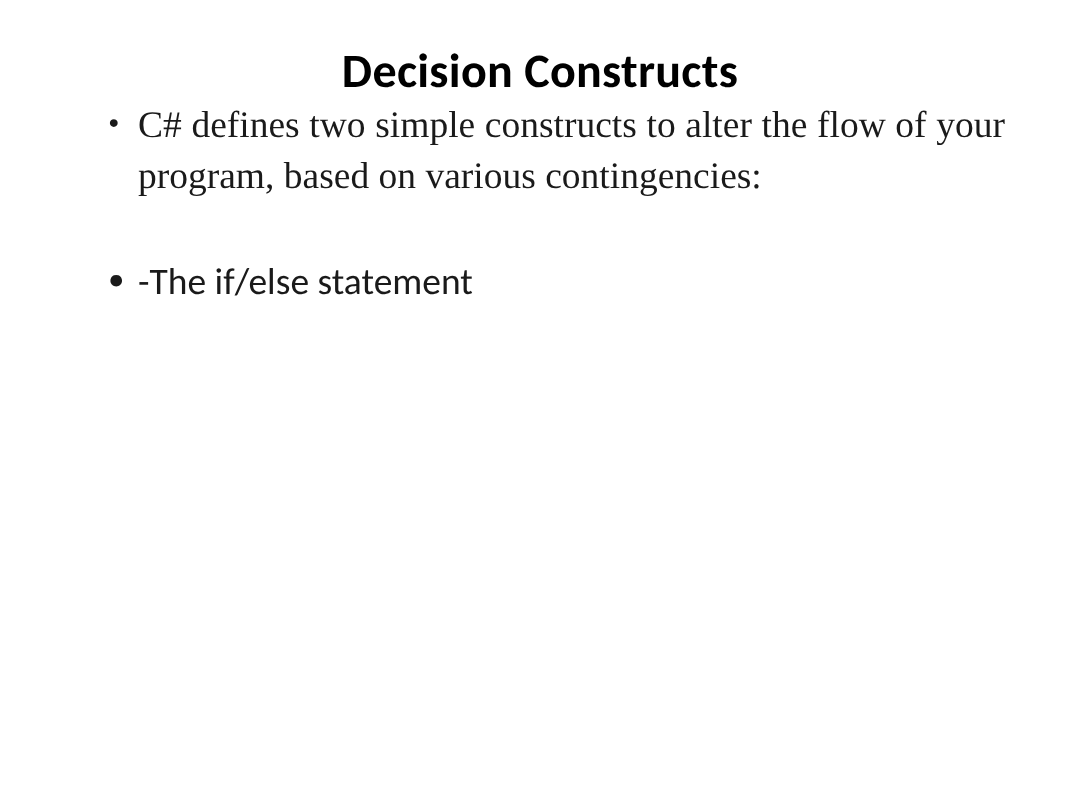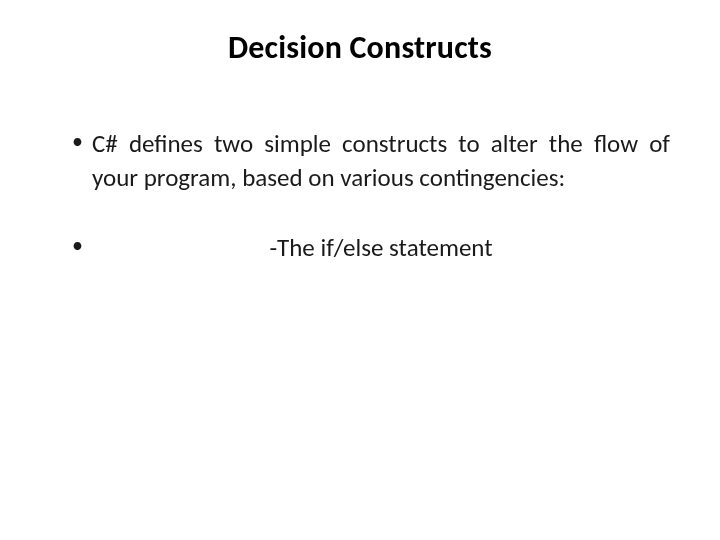--- a/index.html
+++ b/index.html
@@ -17,45 +17,44 @@
     }
     .slide {
       width: 100%;
       height: 100%;
       padding: 28px 50px 40px 50px;
     }
     .title {
       font-size: 32px;
       font-weight: 700;
       text-align: center;
-      margin-bottom: 60px;
       letter-spacing: 0.2px;
     }
     .content {
       padding-left: 22px;
     }
     .bullet-item {
       font-size: 25px;
       line-height: 1.35;
       margin-bottom: 0;
       position: relative;
       padding-left: 20px;
       color: #1a1a1a;
-      text-align: center;
     }
     .bullet-item::before {
       content: "•";
       position: absolute;
       left: 0;
       top: 0;
       font-size: 22px;
     }
     .justified {
       text-align: justify;
       text-align-last: left;
+      font-family: Liberation Serif, serif;
     }
     .gap {
       height: 36px;
     }
   </style>
 </head>
 <body>
 
 <div class="slide">
   <h1 class="title">Decision Constructs</h1>

